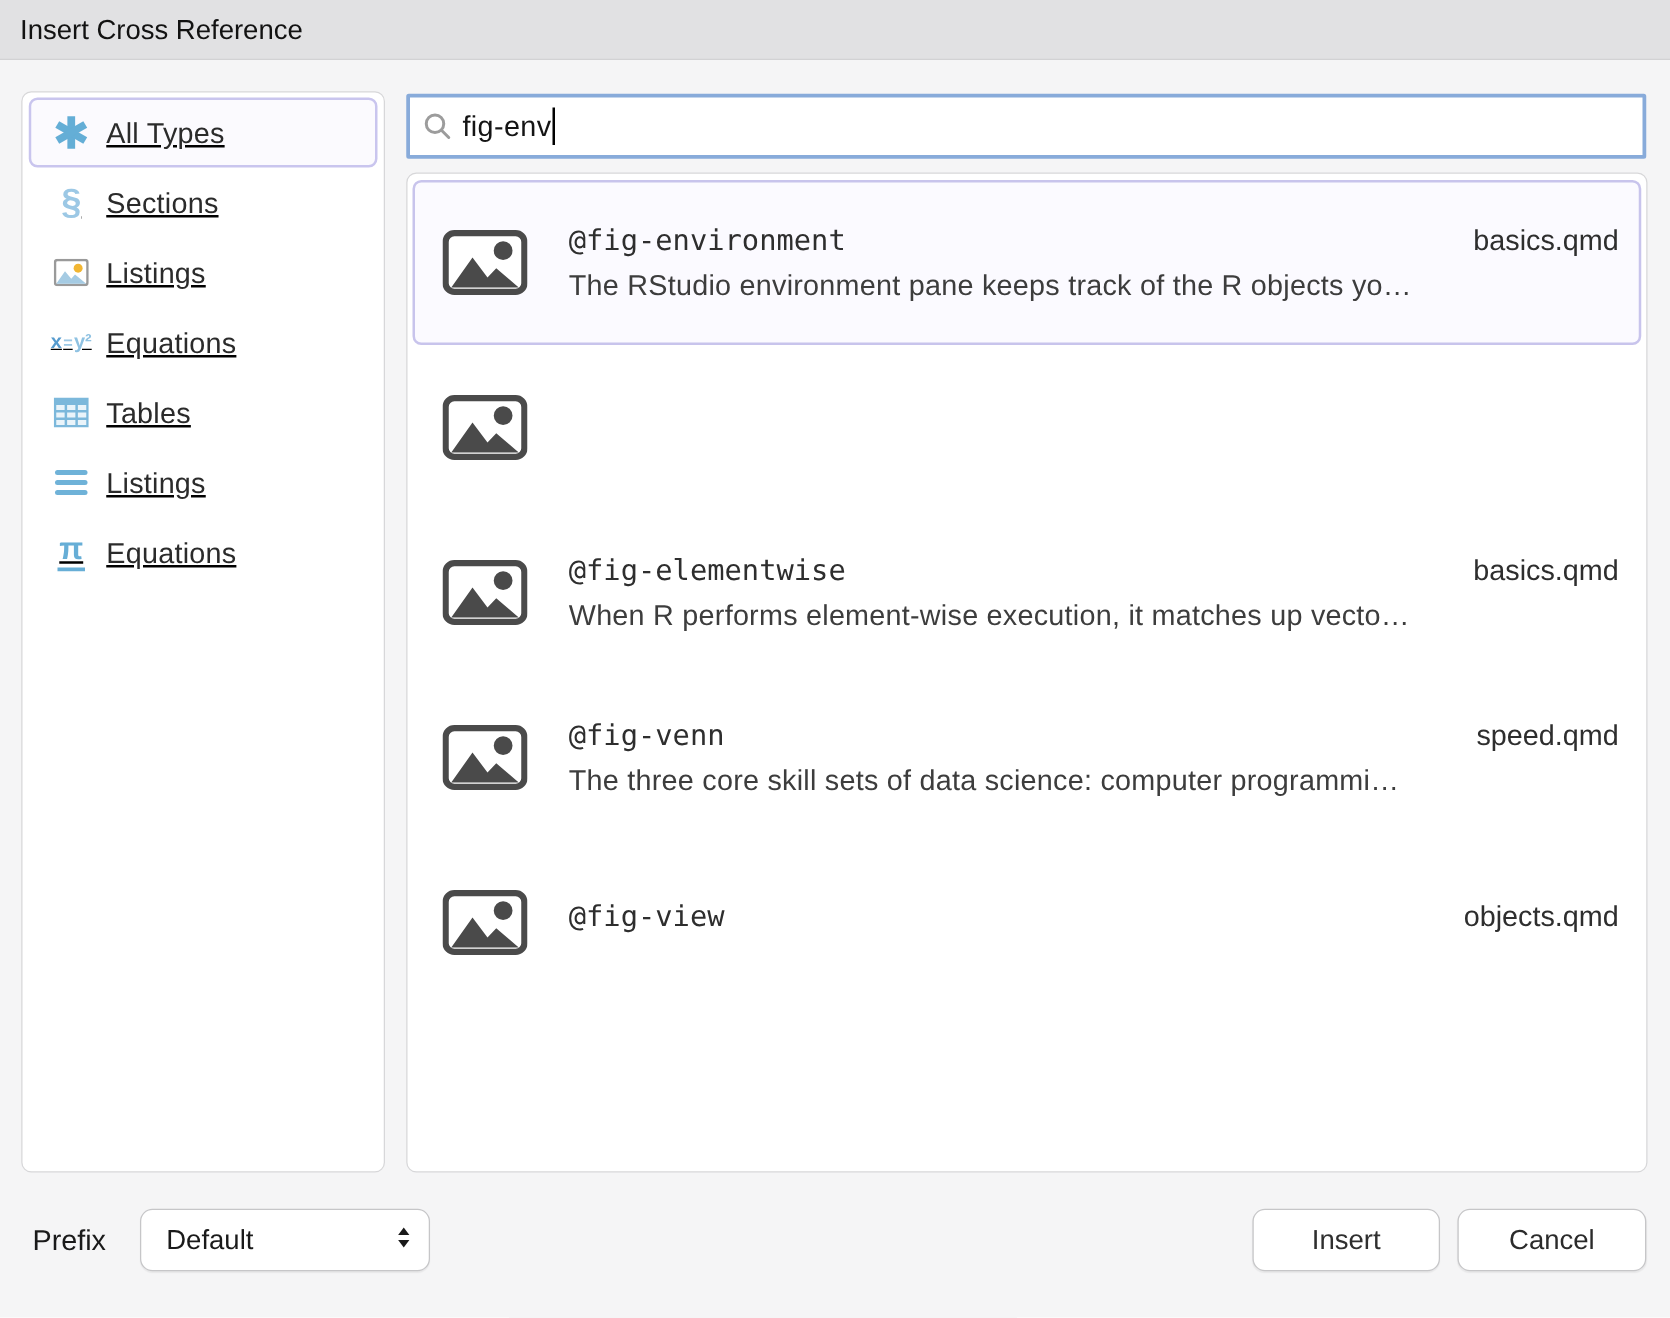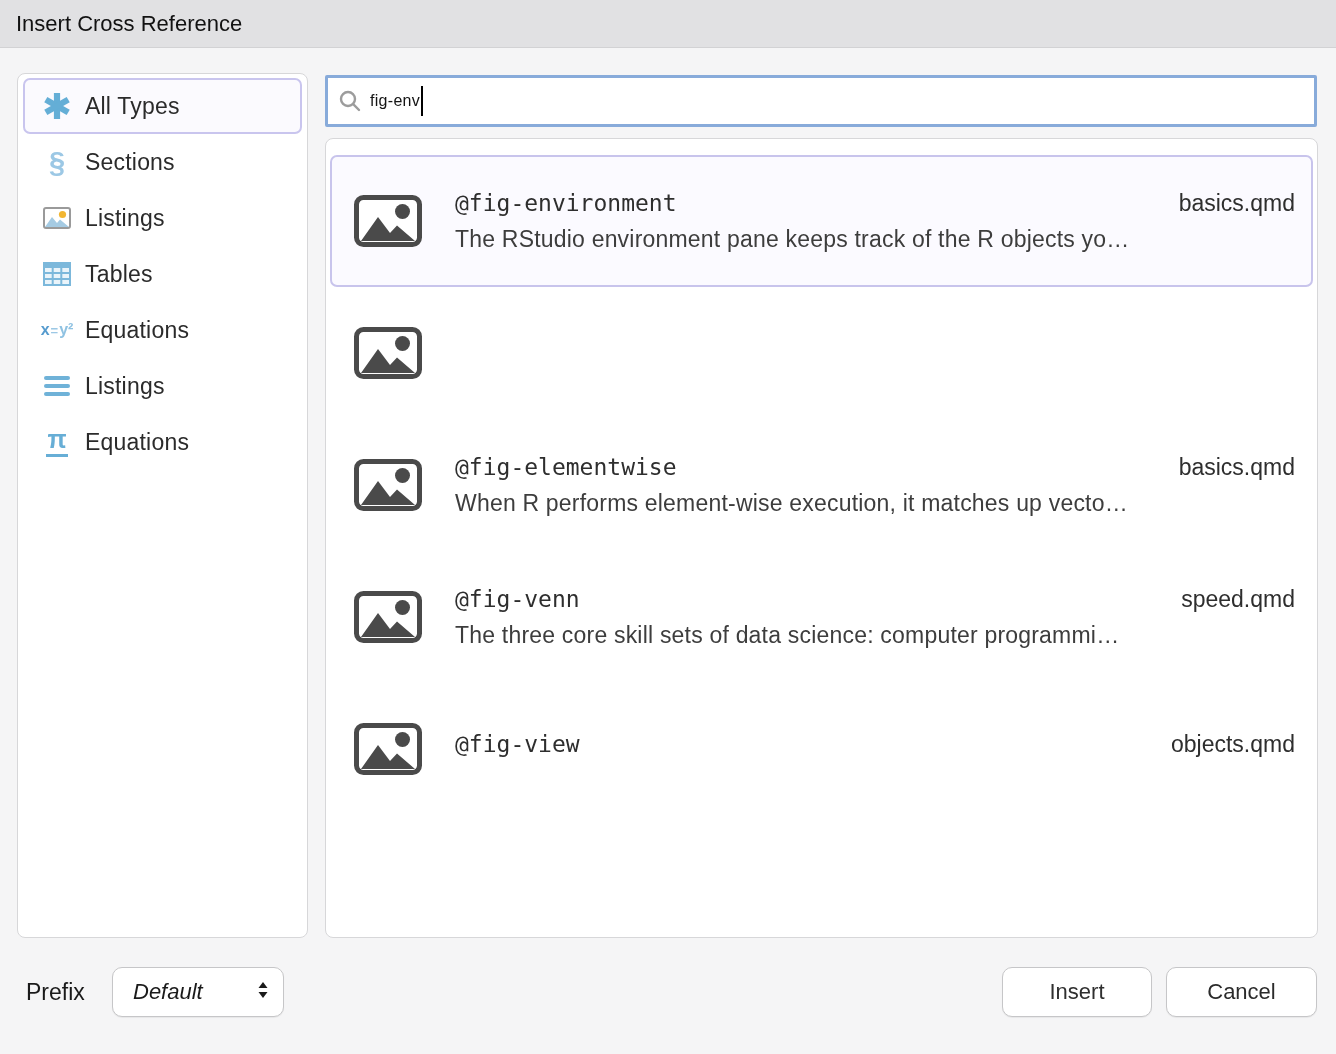--- a/index.html
+++ b/index.html
@@ -18,21 +18,21 @@
   }
   .titlebar .title{
     position:absolute;left:16px;top:0;line-height:47px;
     font-size:22px;color:#121212;
   }
 
   
   .sidebar{
     position:absolute;left:17px;top:73px;width:291px;height:865px;
     background:#ffffff;border:1px solid #d7d7d9;border-radius:8px;
-    box-sizing:border-box;padding:4px 5px;
+    box-sizing:border-box;padding:4px 5px;text-decoration:underline;
   }
   .side-item{
     position:relative;height:56px;display:flex;align-items:center;
     padding:0 10px 0 15px;border:2px solid transparent;border-radius:7px;
     box-sizing:border-box;cursor:default;
   }
   .side-item.selected{
     border-color:#c9c5ee;background:#fbfafe;
   }
   .side-icon{
@@ -55,60 +55,60 @@
   .icon-eq .eqy{color:#8fc2e2;font-size:16px;}
 
   
   .search{
     position:absolute;left:325px;top:75px;width:992px;height:52px;
     background:#ffffff;border:3px solid #88abda;border-radius:2px;
     box-sizing:border-box;display:flex;align-items:center;padding:0 10px;
     cursor:text;
   }
   .search .mag{flex:0 0 24px;height:24px;margin-right:8px;}
-  .search .query{font-size:16px;color:#141414;letter-spacing:.3px;}
+  .search .query{font-size:23px;color:#141414;letter-spacing:.3px;}
   .caret{
     display:inline-block;width:2px;height:30px;background:#000;
     vertical-align:middle;margin-left:1px;
   }
 
   
   .results{
     position:absolute;left:325px;top:138px;width:993px;height:800px;
     background:#ffffff;border:1px solid #d7d7d9;border-radius:8px;
     box-sizing:border-box;padding:5px 4px;
   }
   .result-item{
     height:132px;display:flex;align-items:center;
     padding:0 16px 0 22px;border:2px solid transparent;border-radius:7px;
     box-sizing:border-box;cursor:default;
   }
-  .result-item.selected{border-color:#c8c4ec;background:#fbfaff;margin-top:11px;}
+  .result-item.selected{border-color:#c8c4ec;background:#fbfaff;}
   .result-icon{flex:0 0 68px;width:68px;height:52px;margin-right:33px;}
   .result-text{flex:1;min-width:0;}
   .result-row1{display:flex;justify-content:space-between;align-items:baseline;margin-bottom:9px;}
   .result-ref{
     font-family:"DejaVu Sans Mono","Liberation Mono",monospace;
     font-size:23px;color:#2e2e2e;
   }
   .result-file{font-size:23px;color:#2e2e2e;}
   .result-desc{
     font-size:23px;color:#3d3d3d;white-space:nowrap;overflow:hidden;letter-spacing:.2px;
   }
 
   
   .prefix-label{
     position:absolute;left:26px;top:967px;height:50px;line-height:50px;
     font-size:23px;color:#1a1a1a;
   }
   .prefix-select{
-    position:absolute;left:112px;top:967px;width:172px;height:50px;
+    position:absolute;left:112px;top:967px;width:232px;height:50px;
     background:#ffffff;border:1.5px solid #c6c6c8;border-radius:10px;
     box-sizing:border-box;display:flex;align-items:center;
-    padding:0 14px 0 20px;box-shadow:0 1px 1px rgba(0,0,0,.06);cursor:default;font-style:italic;
+    padding:0 14px 0 20px;box-shadow:0 1px 1px rgba(0,0,0,.06);cursor:default;
   }
   .prefix-select .sel-text{flex:1;font-size:22px;color:#1a1a1a;}
   .btn{
     position:absolute;top:967px;height:50px;background:#ffffff;
     border:1.5px solid #c6c6c8;border-radius:10px;box-sizing:border-box;
     font-size:22px;color:#2b2b2b;display:flex;align-items:center;justify-content:center;
     box-shadow:0 1px 1px rgba(0,0,0,.06);cursor:default;
     font-family:"Liberation Sans","DejaVu Sans",sans-serif;
   }
   .btn-insert{left:1002px;width:150px;font-weight:normal;color:#2f2f2f;}
@@ -149,34 +149,34 @@
         <rect x="1" y="1" width="26" height="20" rx="2" fill="#ffffff" stroke="#9a9a9a" stroke-width="2"></rect>
         <circle cx="19.5" cy="7.5" r="3.6" fill="#f2b632"></circle>
         <path d="M2 20 L9 10 L14 16 L17 12.5 L26 20 Z" fill="#a5cbe3"></path>
       </svg>
     </span>
     <span class="side-label">Listings</span>
   </div>
 
   <div class="side-item">
     <span class="side-icon">
+      <span class="icon-eq"><span class="eqx">x</span><span class="eqe">=</span><span class="eqy">y²</span></span>
+    </span>
+    <span class="side-label">Equations</span>
+  </div>
+
+  <div class="side-item">
+    <span class="side-icon">
       <svg width="28" height="24" viewBox="0 0 28 24">
         <rect x="1" y="1" width="26" height="22" fill="#eaf4fa" stroke="#7cb8db" stroke-width="2"></rect>
         <rect x="1" y="1" width="26" height="5" fill="#7cb8db"></rect>
         <path d="M1 11 H27 M1 17 H27 M9.7 6 V23 M18.3 6 V23" stroke="#7cb8db" stroke-width="2" fill="none"></path>
       </svg>
     </span>
     <span class="side-label">Tables</span>
-  </div>
-
-  <div class="side-item">
-    <span class="side-icon">
-      <span class="icon-eq"><span class="eqx">x</span><span class="eqe">=</span><span class="eqy">y²</span></span>
-    </span>
-    <span class="side-label">Equations</span>
   </div>
 
   <div class="side-item">
     <span class="side-icon">
       <span class="icon-listings">
           <i></i>
           <i></i>
           <i></i>
         </span>
     </span>

